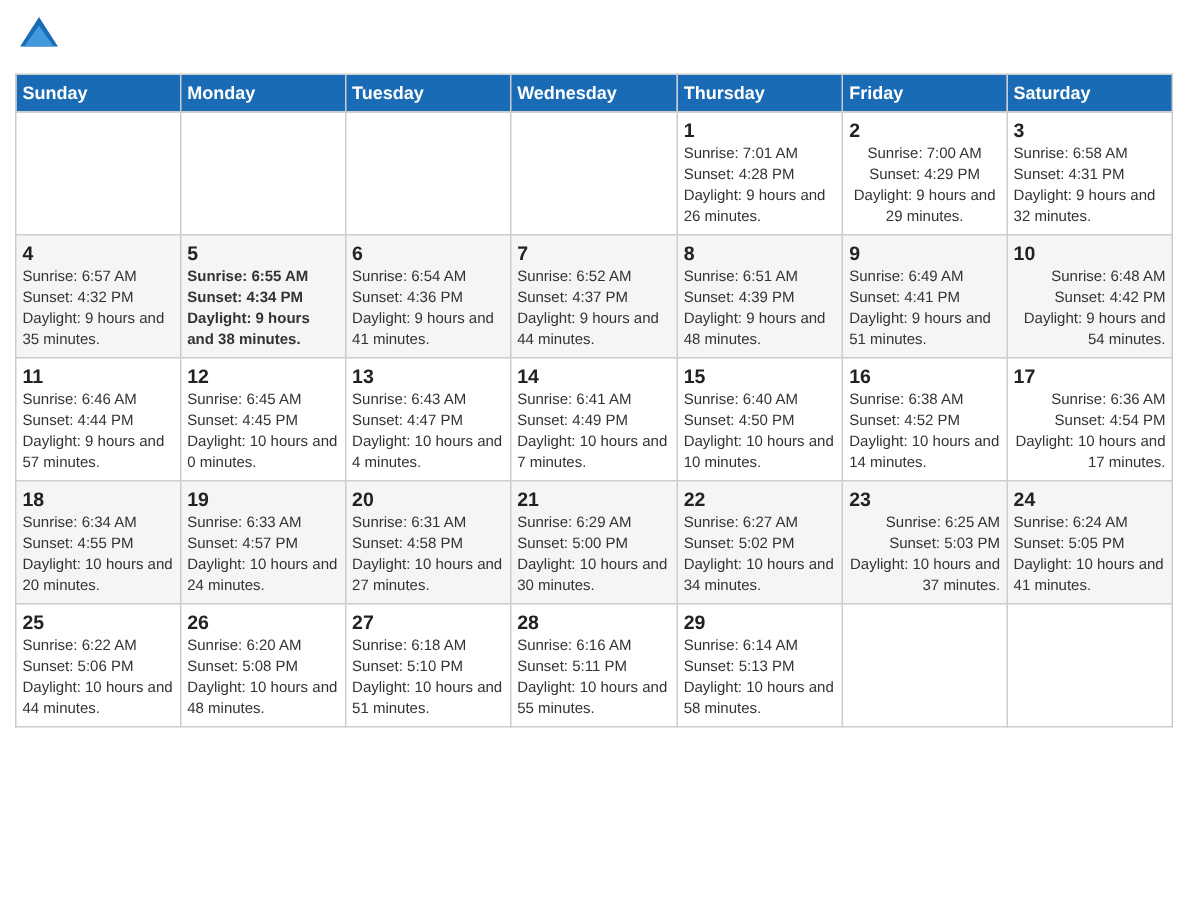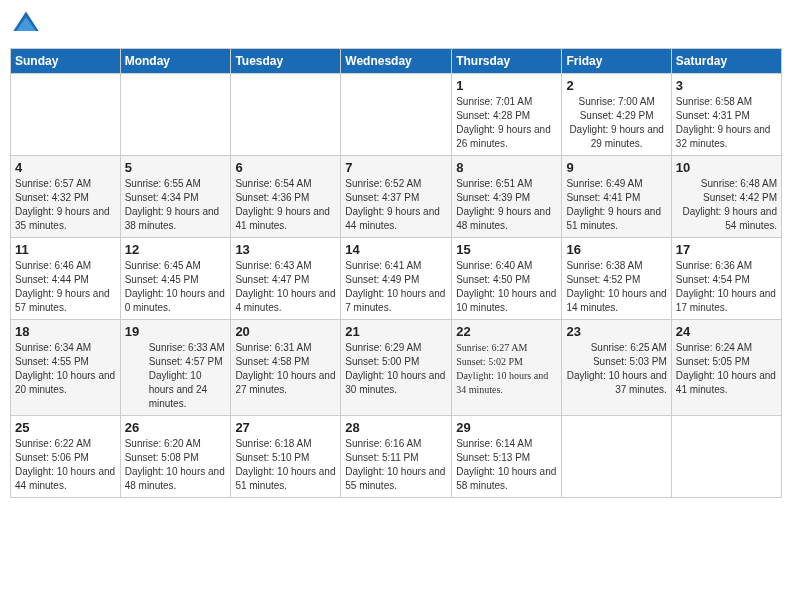--- a/index.html
+++ b/index.html
@@ -140,21 +140,21 @@
       </tr>
       <tr>
         <td>
           <span class="day-number">4</span>
           <div class="cell-info" style="white-space: pre-line;">Sunrise: 6:57 AM
 Sunset: 4:32 PM
 Daylight: 9 hours and 35 minutes.</div>
         </td>
         <td>
           <span class="day-number">5</span>
-          <div class="cell-info" style="white-space: pre-line;">Sunrise: 6:55 AM
+          <div class="cell-info" style="white-space: pre-line; font-weight: bold;">Sunrise: 6:55 AM
 Sunset: 4:34 PM
 Daylight: 9 hours and 38 minutes.</div>
         </td>
         <td>
           <span class="day-number">6</span>
           <div class="cell-info" style="white-space: pre-line;">Sunrise: 6:54 AM
 Sunset: 4:36 PM
 Daylight: 9 hours and 41 minutes.</div>
         </td>
         <td>
@@ -214,53 +214,53 @@
 Daylight: 10 hours and 10 minutes.</div>
         </td>
         <td>
           <span class="day-number">16</span>
           <div class="cell-info" style="white-space: pre-line;">Sunrise: 6:38 AM
 Sunset: 4:52 PM
 Daylight: 10 hours and 14 minutes.</div>
         </td>
         <td>
           <span class="day-number">17</span>
-          <div class="cell-info" style="white-space: pre-line;">Sunrise: 6:36 AM
+          <div class="cell-info" style="white-space: pre-line; text-align: right;">Sunrise: 6:36 AM
 Sunset: 4:54 PM
 Daylight: 10 hours and 17 minutes.</div>
         </td>
       </tr>
       <tr>
         <td>
           <span class="day-number">18</span>
           <div class="cell-info" style="white-space: pre-line;">Sunrise: 6:34 AM
 Sunset: 4:55 PM
 Daylight: 10 hours and 20 minutes.</div>
         </td>
         <td>
           <span class="day-number">19</span>
-          <div class="cell-info" style="white-space: pre-line; margin-left: 24px;">Sunrise: 6:33 AM
+          <div class="cell-info" style="white-space: pre-line;">Sunrise: 6:33 AM
 Sunset: 4:57 PM
 Daylight: 10 hours and 24 minutes.</div>
         </td>
         <td>
           <span class="day-number">20</span>
           <div class="cell-info" style="white-space: pre-line;">Sunrise: 6:31 AM
 Sunset: 4:58 PM
 Daylight: 10 hours and 27 minutes.</div>
         </td>
         <td>
           <span class="day-number">21</span>
           <div class="cell-info" style="white-space: pre-line;">Sunrise: 6:29 AM
 Sunset: 5:00 PM
 Daylight: 10 hours and 30 minutes.</div>
         </td>
         <td>
           <span class="day-number">22</span>
-          <div class="cell-info" style="white-space: pre-line; font-family: Liberation Serif, serif;">Sunrise: 6:27 AM
+          <div class="cell-info" style="white-space: pre-line;">Sunrise: 6:27 AM
 Sunset: 5:02 PM
 Daylight: 10 hours and 34 minutes.</div>
         </td>
         <td>
           <span class="day-number">23</span>
           <div class="cell-info" style="white-space: pre-line; text-align: right;">Sunrise: 6:25 AM
 Sunset: 5:03 PM
 Daylight: 10 hours and 37 minutes.</div>
         </td>
         <td>

